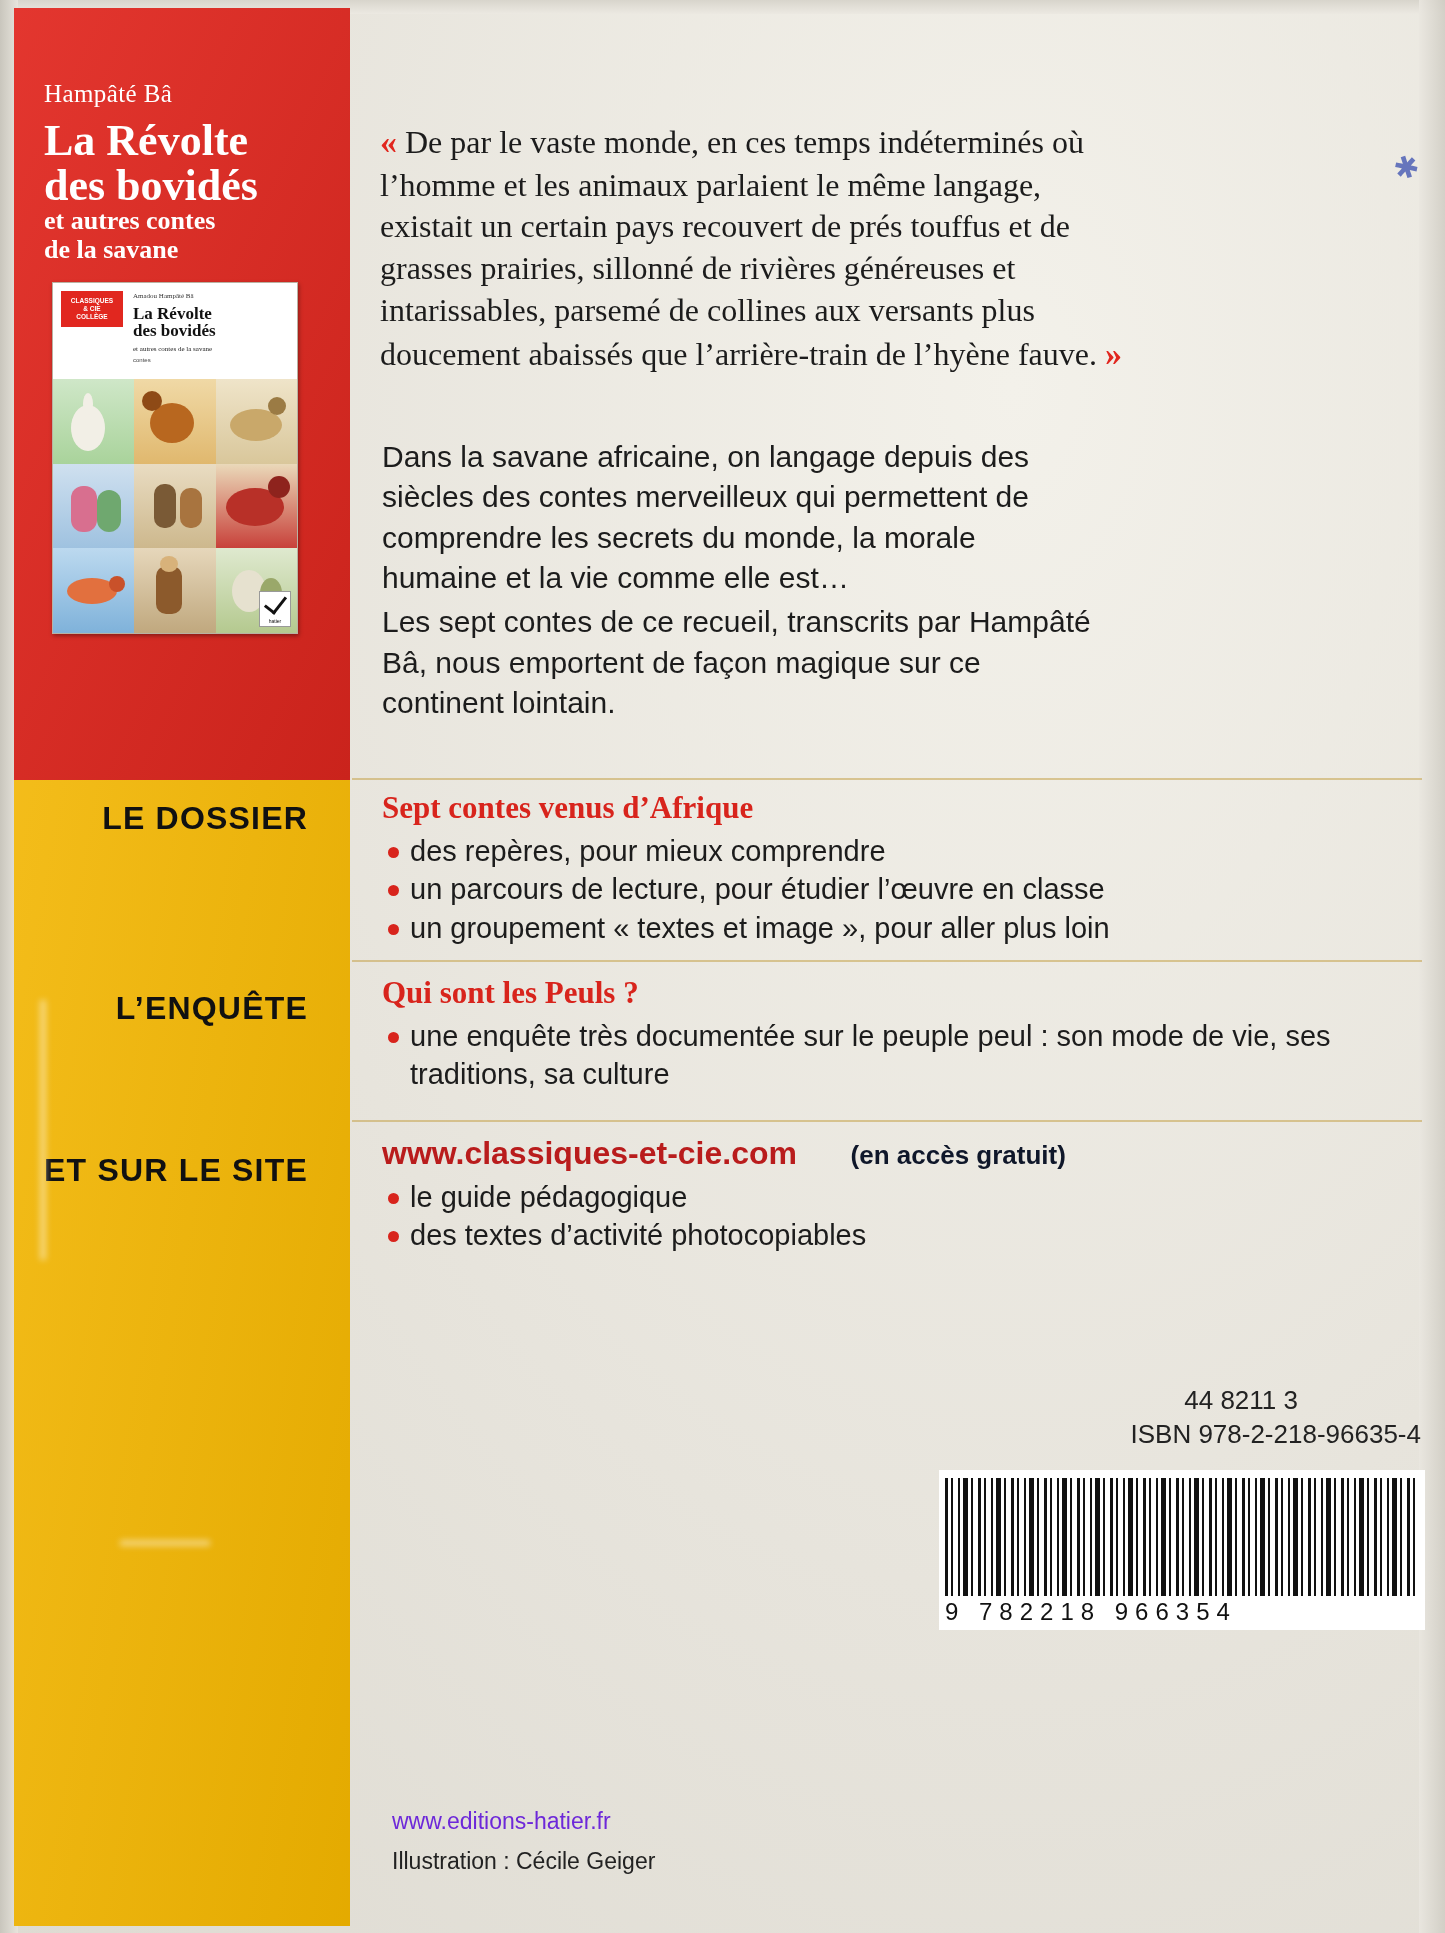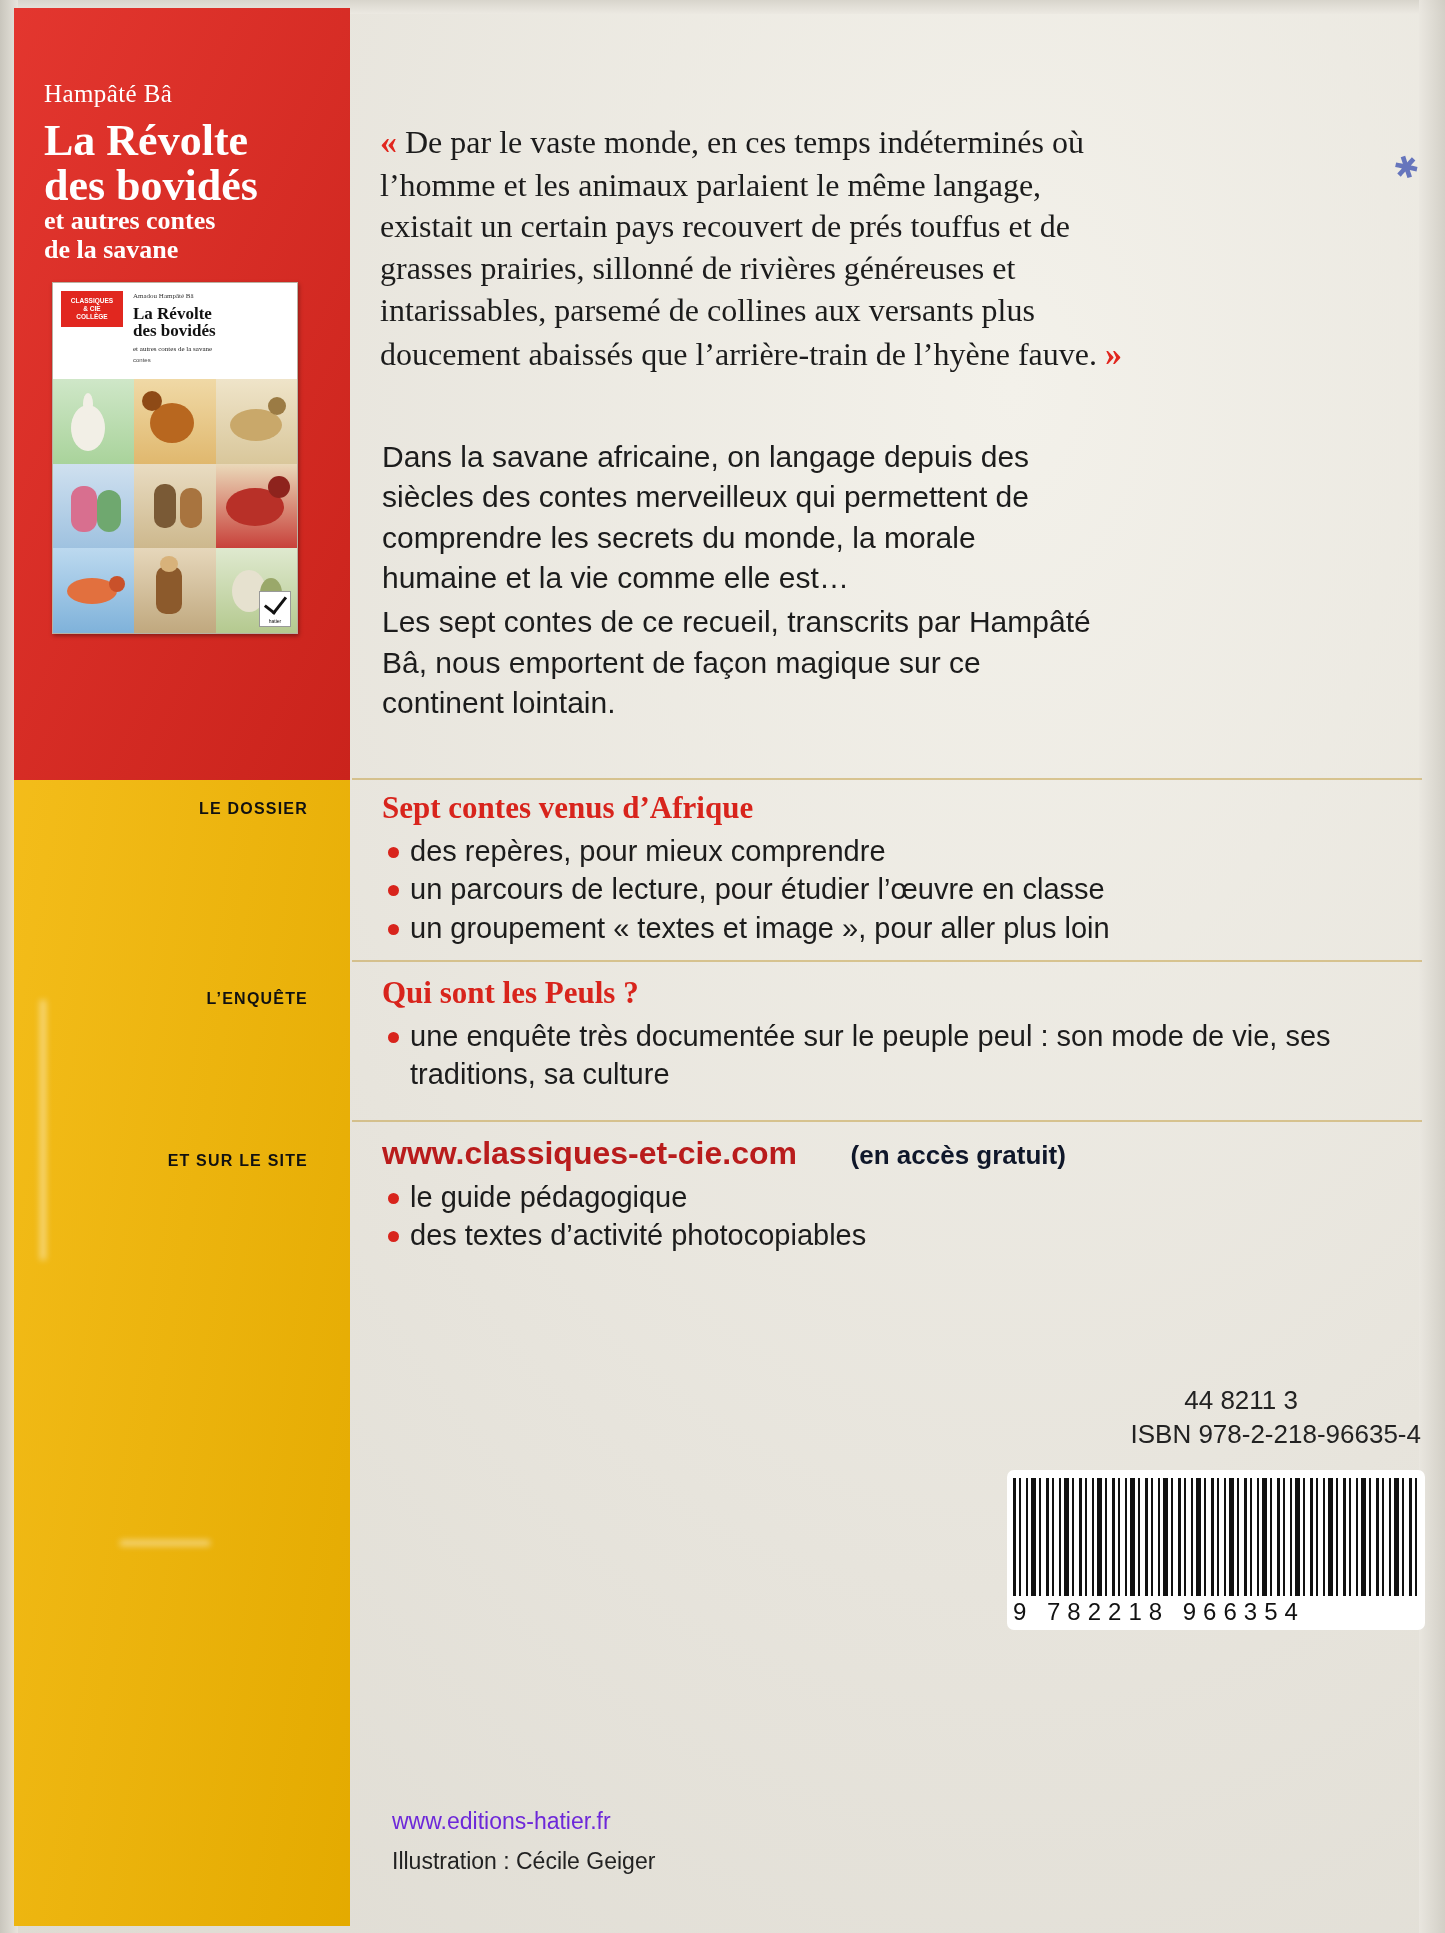--- a/index.html
+++ b/index.html
@@ -203,21 +203,21 @@
     background: #f2b500;
   }
   .yellow-band::after {
     content: "";
     position: absolute; inset: 0;
     background: linear-gradient(100deg, rgba(255,255,255,.10), rgba(0,0,0,.06));
   }
   .band-label {
     position: absolute;
     color: #111;
-    font-size: 16px;
+    font-size: 32px;
     font-weight: bold;
     letter-spacing: 1.2px;
     text-align: right;
     width: 290px;
     left: 18px;
   }
   .lbl-dossier { top: 800px; }
   .lbl-enquete { top: 990px; }
   .lbl-site    { top: 1152px; }
 
@@ -296,25 +296,24 @@
   }
   .isbn {
     position: absolute;
     right: 24px; top: 1419px;
     font-size: 26px;
     color: #222;
   }
   .barcode {
     position: absolute;
     right: 20px; top: 1470px;
-    width: 418px; height: 160px;
+    width: 486px; height: 160px;
     background: #fff;
     padding: 8px 6px 0 6px;
     box-sizing: border-box;
-    border-radius: 7px;
   }
   .bars {
     width: 100%; height: 118px;
     background:
       repeating-linear-gradient(to right,
         #111 0 3px, #fff 3px 6px, #111 6px 8px, #fff 8px 13px,
         #111 13px 15px, #fff 15px 18px, #111 18px 23px, #fff 23px 26px,
         #111 26px 28px, #fff 28px 33px);
   }
   .barcode-digits {

